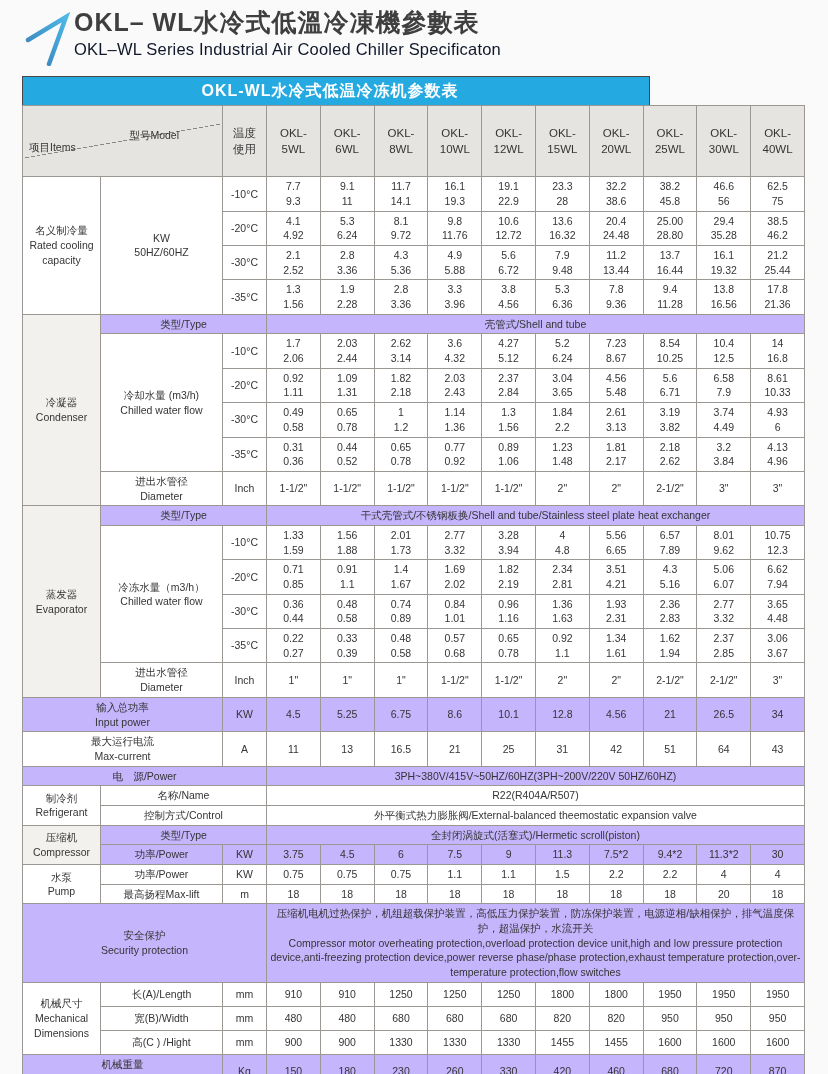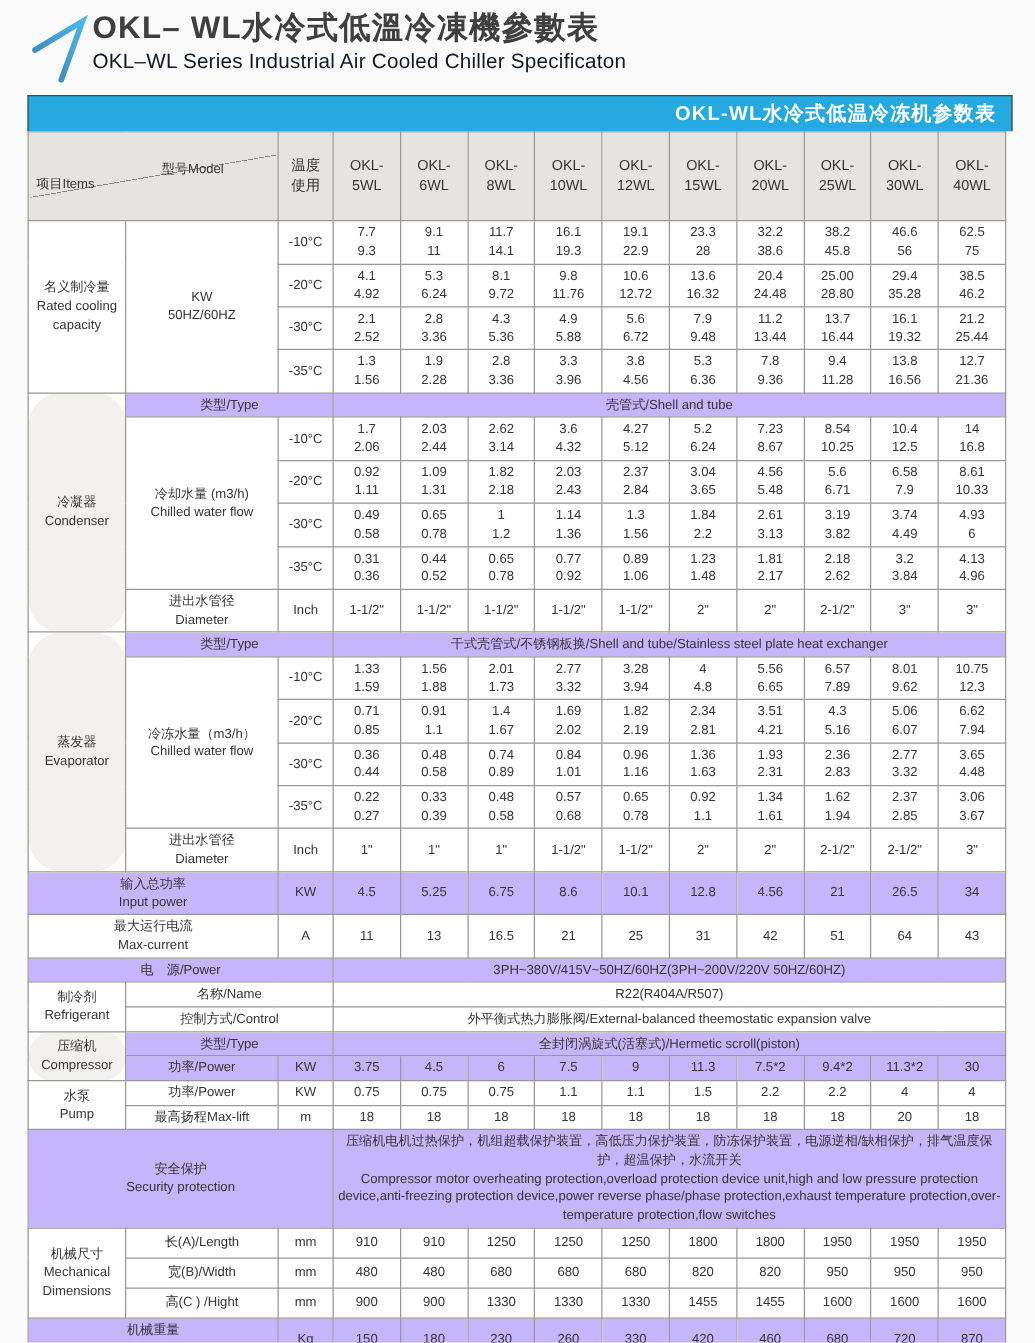--- a/index.html
+++ b/index.html
@@ -13,23 +13,23 @@
   .page{padding:6px 22px 0 22px;}
 
   
   .brand{display:flex;align-items:flex-start;margin:2px 0 10px 0;}
   .logo{width:52px;height:58px;flex:0 0 auto;}
   .titles .cn{font-size:25px;font-weight:bold;color:#3f3f3f;letter-spacing:1px;line-height:1.15;}
   .titles .en{font-size:16.5px;color:#0f172a;margin-top:3px;letter-spacing:.2px;}
 
   
   .caption{
-    width:788px;
+    width:628px;
     background:#24a9e1;color:#fff;
-    text-align:right;font-size:16px;font-weight:bold;letter-spacing:1px;
+    text-align:center;font-size:16px;font-weight:bold;letter-spacing:1px;
     padding:4px 12px 3px 0;
     border:1.5px solid #4a4846;border-bottom:none;
     box-sizing:border-box;
   }
 
   
   table.spec{
     border-collapse:collapse;table-layout:fixed;width:782px;
     border:1.5px solid #4a4846;
     background:#fff;
@@ -40,21 +40,21 @@
     text-align:center;vertical-align:middle;
     padding:2px 1px;
     white-space:pre-line;
     background:#fff;
     font-weight:normal;
     overflow:hidden;
   }
   table.spec thead th{background:#e6e4e1;font-size:11.5px;height:32px;}
   td.lbl{background:#f3f1ee;}
   tr.shade td{background:#c4b5fd;}
-  tr.shade td.keep{background:#f3f1ee;border-radius:26px;}
+  tr.shade td.keep{background:#f3f1ee;}
   tr.sec td{border-top:1.6px solid #5a5754;}
   tr.tall td{height:27px;}
   tr.med td{height:19px;}
   td.left{text-align:left;padding:4px 9px;line-height:1.5;}
 
   
   th.corner{padding:0;}
   .corner-inner{
     position:relative;width:100%;height:34px;
     background-image:linear-gradient(to bottom right,
@@ -224,21 +224,21 @@
           <td>3.8
 4.56</td>
           <td>5.3
 6.36</td>
           <td>7.8
 9.36</td>
           <td>9.4
 11.28</td>
           <td>13.8
 16.56</td>
-          <td>12.7
+          <td>17.8
 21.36</td>
         </tr>
         <tr class="sec shade">
           <td rowspan="6" class="lbl keep">冷凝器
 Condenser</td>
           <td colspan="2" class="lbl">类型/Type</td>
           <td colspan="10">壳管式/Shell and tube</td>
         </tr>
         <tr>
           <td rowspan="4" class="lbl">冷却水量 (m3/h)

